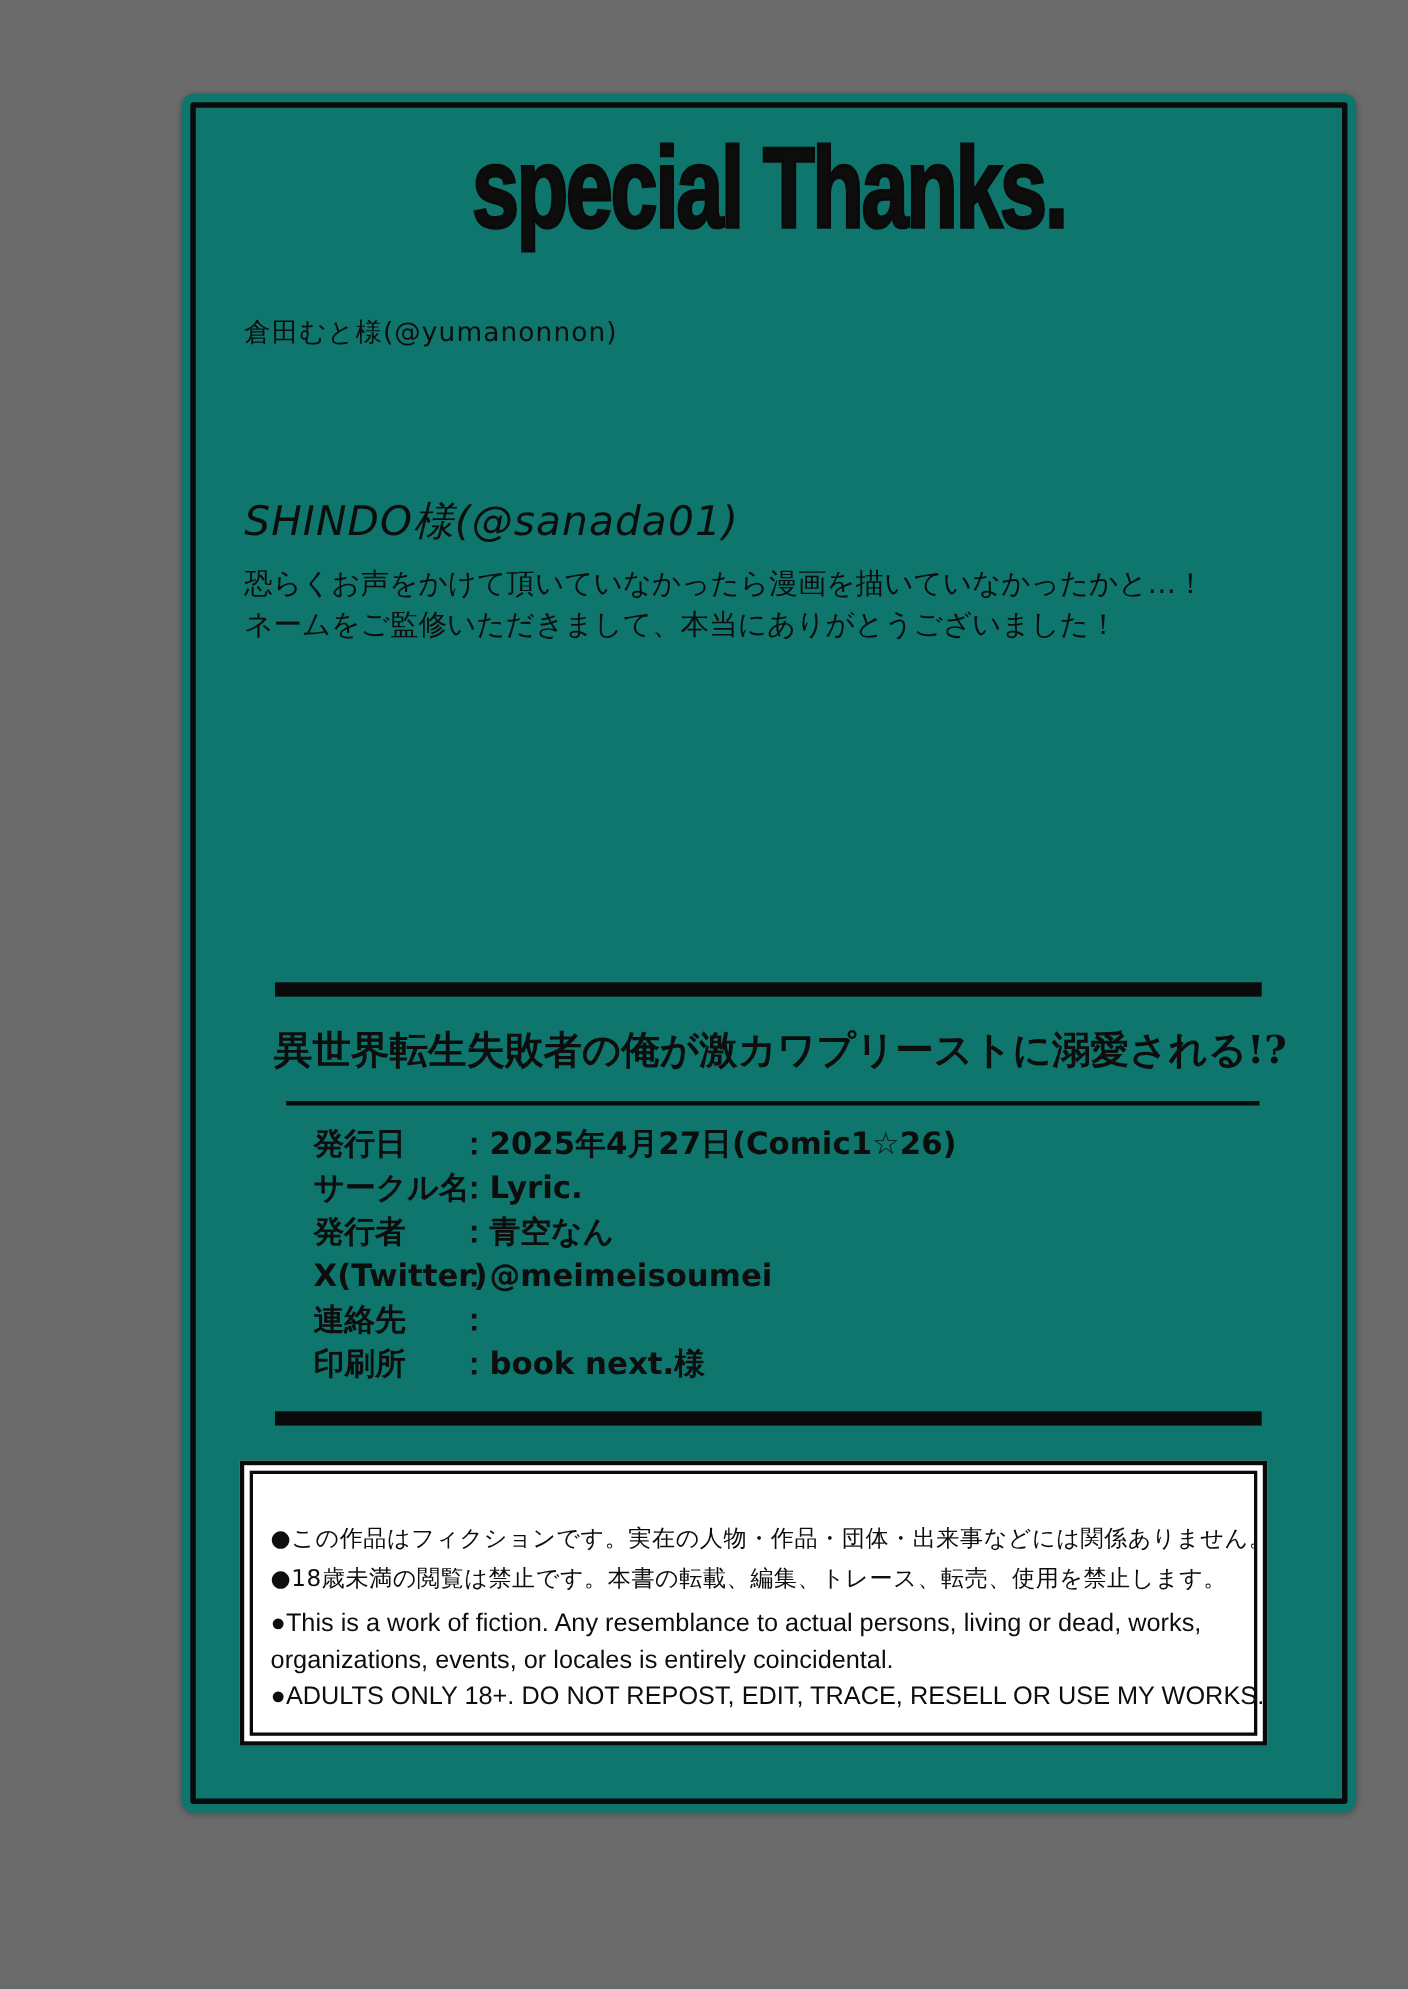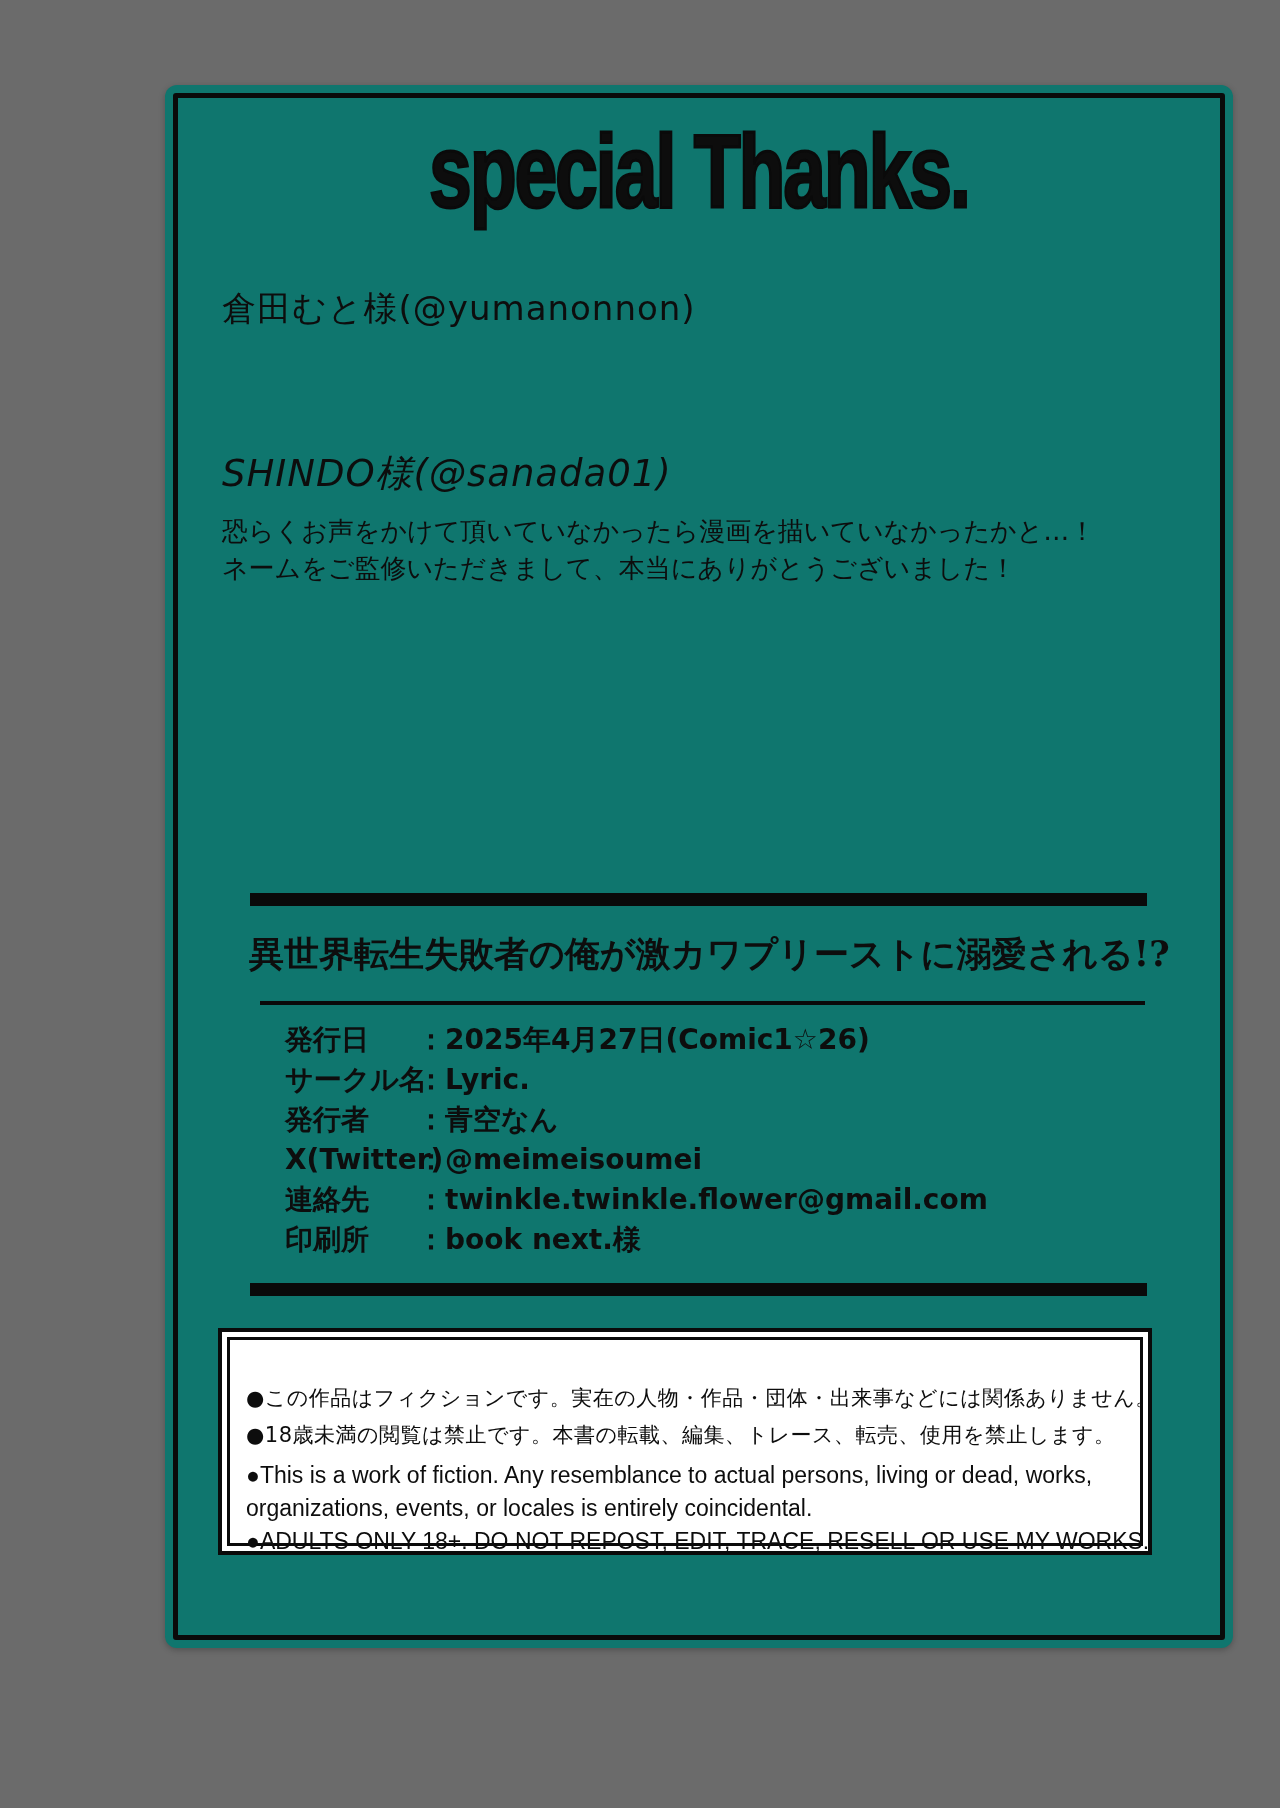--- a/index.html
+++ b/index.html
@@ -35,21 +35,21 @@
     transform-origin:50% 50%;
     -webkit-text-stroke:3px #0a0a0a;
     white-space:nowrap;
   }
   .thanks-name{
     position:absolute;left:57px;
     font-weight:500;
     letter-spacing:1px;
     white-space:nowrap;
   }
-  .thanks-name.n1{top:201px;font-size:34px;}
+  .thanks-name.n1{top:201px;font-size:24px;}
   .thanks-name.n2{top:364px;font-size:37px;font-style:italic;}
   .thanks-body{
     position:absolute;left:57px;
     font-size:26px;line-height:39px;
     white-space:nowrap;
   }
   .thanks-body.b1{top:262px;}
   .thanks-body.b2{top:428px;line-height:37px;}
   .bar{
     position:absolute;left:85px;width:897px;height:13px;
@@ -80,21 +80,21 @@
     white-space:nowrap;
   }
   .colophon-row .label{
     width:132px;flex:0 0 132px;
     letter-spacing:0px;
   }
   .colophon-row .colon{flex:0 0 auto;}
   .colophon-row .value{flex:0 0 auto;}
   .disclaimer-box{
     position:absolute;left:53px;top:1243px;
-    width:934px;height:227px;
+    width:934px;height:259px;
     border:4px solid #0a0a0a;
     padding:5px;
     box-sizing:border-box;
     background:#ffffff;
   }
   .disclaimer-inner{
     border:3px solid #0a0a0a;
     width:100%;height:100%;
     box-sizing:border-box;
     padding:40px 14px 0 16px;
@@ -151,21 +151,20 @@
       <span class="value">青空なん</span>
     </div>
     <div class="colophon-row">
       <span class="label">X(Twitter)</span>
       <span class="colon">：</span>
       <span class="value">@meimeisoumei</span>
     </div>
     <div class="colophon-row">
       <span class="label">連絡先</span>
       <span class="colon">：</span>
-      <span class="value">twinkle.twinkle.flower@gmail.com</span>
     </div>
     <div class="colophon-row">
       <span class="label">印刷所</span>
       <span class="colon">：</span>
       <span class="value">book next.様</span>
     </div>
   </div>
 
   <div class="bar bar2"></div>
 

